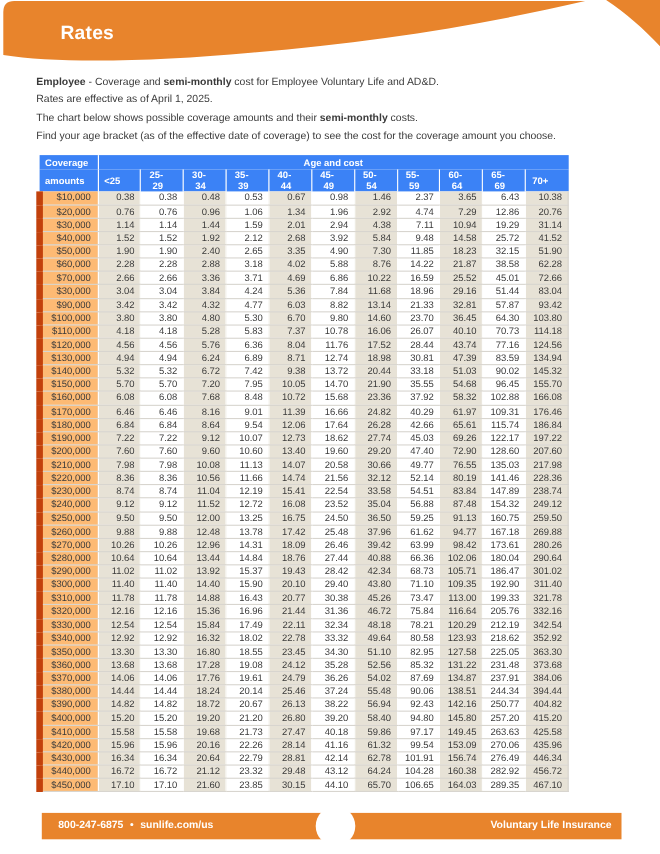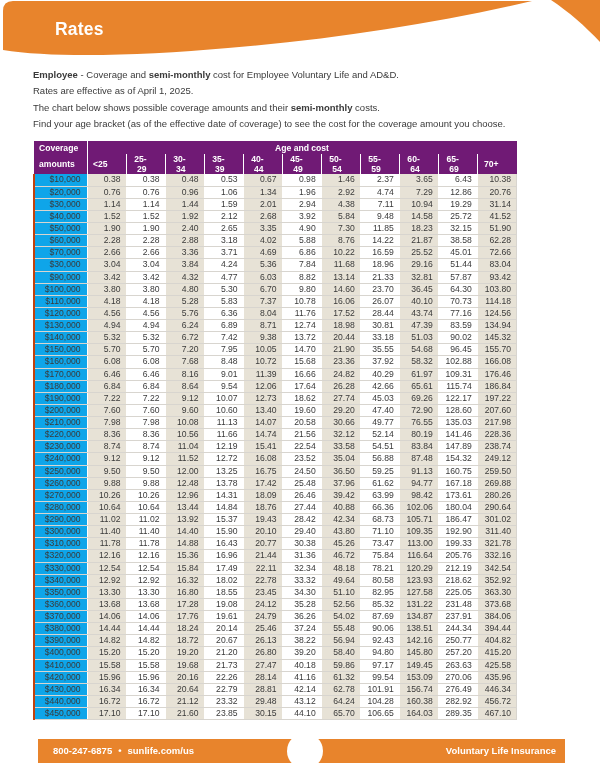--- a/index.html
+++ b/index.html
@@ -16,35 +16,35 @@
   }
   
   .intro { position:absolute; left:33px; top:70px; width:540px; font-size:9.5px; }
   .intro p { margin:0 0 6.8px 0; line-height:9.6px; }
   .intro b { font-weight:bold; }
   
   .rates { position:absolute; left:33px; top:141px; width:484px;
            border-collapse:collapse; table-layout:fixed; }
   .rates col.cov-col { width:53px; }
   .rates thead th {
-    background:#701a75; color:#ffffff; font-weight:bold; font-size:8.6px;
+    background:#3b82f6; color:#ffffff; font-weight:bold; font-size:8.6px;
     padding:0; margin:16px;
   }
   .rates thead tr.r1 th { height:13px; }
   .rates thead tr.r2 th { height:14px; }
   .rates th.group { text-align:center; border-left:1px solid #ffffff; }
   .rates th.cov   { text-align:left; padding-left:5px; }
   .rates th.age   { text-align:right; padding-right:18px; border-left:1px solid #ffffff; }
   .rates tbody tr { height:12.13px; }
   .rates tbody td {
     font-size:8.6px; text-align:right; padding:0 5px 0 0;
     border-bottom:1px solid #D8D5CF; border-left:1px solid #ffffff;
     color:#3a3a3a; line-height:11px; white-space:nowrap;
   }
-  .rates tbody td.cov { border-left:2px solid #c2410c; padding-right:6px; background:#0ea5e9; }
+  .rates tbody td.cov { border-left:6px solid #c2410c; padding-right:6px; background:#fdba74; }
   .rates tbody td:last-child { border-right:1px solid #D8D5CF;margin-left:44px; }
   .rates tbody td.shade { background:#E7E2D6; }
   
   .footer-bar {
     position:absolute; left:38px; top:739px; width:527px; height:24px;
     background:#E8842C;
   }
   .footer-cut {
     position:absolute; left:287px; top:733px; width:36px; height:36px;
     border-radius:50%; background:#ffffff;

